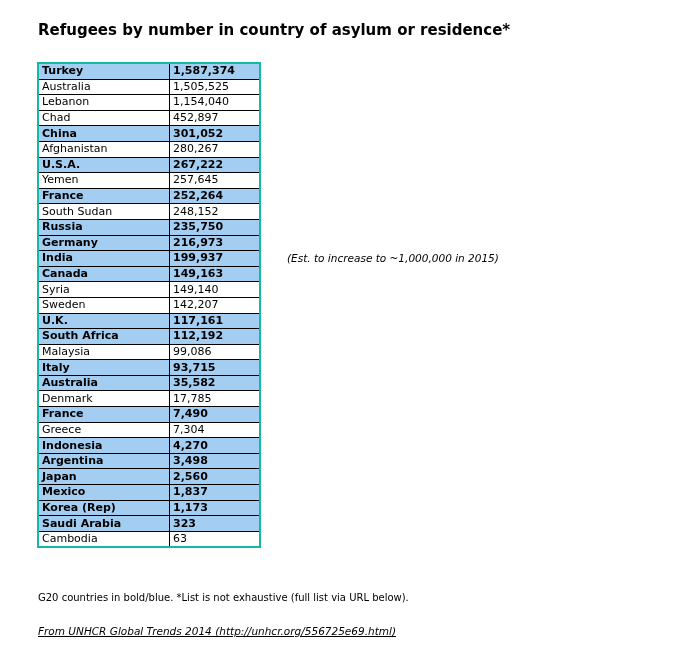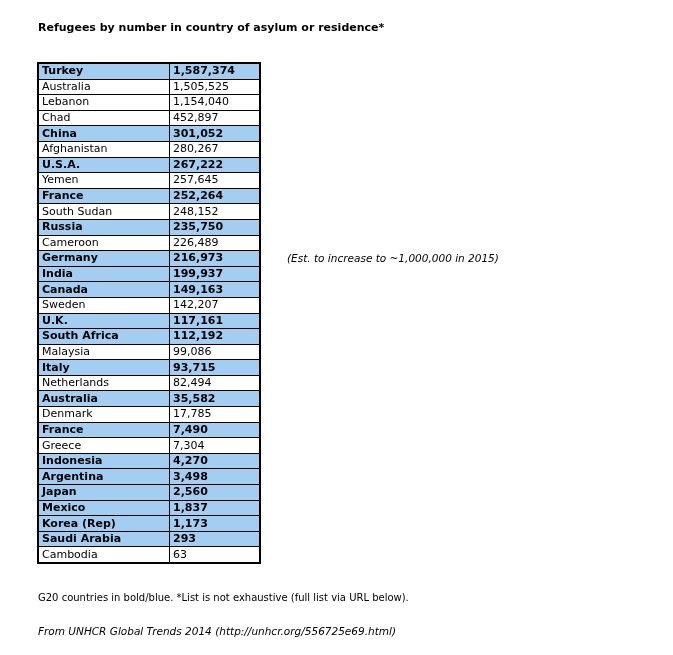--- a/index.html
+++ b/index.html
@@ -11,31 +11,31 @@
     overflow: hidden;
     font-family: "DejaVu Sans", "Liberation Sans", sans-serif;
     color: #000;
   }
   .page { position: relative; width: 673px; height: 655px; }
 
   .title {
     position: absolute;
     left: 38px;
     top: 21px;
-    font-size: 11px;
+    font-size: 15px;
     font-weight: bold;
     white-space: nowrap;
   }
 
   table.refugees {
     position: absolute;
     left: 37px;
     top: 62px;
     border-collapse: collapse;
-    border: 2px solid #000000;
+    border: 2px solid #14b8a6;
     font-size: 11px;
   }
   table.refugees td {
     border: 1px solid #000;
     padding: 0 3px;
     height: 14.6px;
     line-height: 14px;
     white-space: nowrap;
   }
   td.country { width: 124px; text-align: left; }
@@ -57,20 +57,21 @@
     font-size: 10px;
     white-space: nowrap;
   }
   .source {
     position: absolute;
     left: 38px;
     top: 625px;
     font-size: 10.5px;
     font-style: italic;
     white-space: nowrap;
+    text-decoration: underline;
   }
 </style>
 </head>
 <body>
 
 <div class="page">
 
   <div class="title">Refugees by number in country of asylum or residence*</div>
 
   <table class="refugees">
@@ -112,60 +113,56 @@
           <td class="value">252,264</td>
         </tr>
         <tr>
           <td class="country">South Sudan</td>
           <td class="value">248,152</td>
         </tr>
         <tr class="g20">
           <td class="country">Russia</td>
           <td class="value">235,750</td>
         </tr>
-        <tr>
-          <td class="country">Cameroon</td>
-          <td class="value">226,489</td>
-        </tr>
         <tr class="g20">
           <td class="country">Germany</td>
           <td class="value">216,973</td>
         </tr>
         <tr class="g20">
           <td class="country">India</td>
           <td class="value">199,937</td>
         </tr>
         <tr class="g20">
           <td class="country">Canada</td>
           <td class="value">149,163</td>
         </tr>
         <tr>
+          <td class="country">Syria</td>
+          <td class="value">149,140</td>
+        </tr>
+        <tr>
           <td class="country">Sweden</td>
           <td class="value">142,207</td>
         </tr>
         <tr class="g20">
           <td class="country">U.K.</td>
           <td class="value">117,161</td>
         </tr>
         <tr class="g20">
           <td class="country">South Africa</td>
           <td class="value">112,192</td>
         </tr>
         <tr>
           <td class="country">Malaysia</td>
           <td class="value">99,086</td>
         </tr>
         <tr class="g20">
           <td class="country">Italy</td>
           <td class="value">93,715</td>
         </tr>
-        <tr>
-          <td class="country">Netherlands</td>
-          <td class="value">82,494</td>
-        </tr>
         <tr class="g20">
           <td class="country">Australia</td>
           <td class="value">35,582</td>
         </tr>
         <tr>
           <td class="country">Denmark</td>
           <td class="value">17,785</td>
         </tr>
         <tr class="g20">
           <td class="country">France</td>
@@ -190,21 +187,21 @@
         <tr class="g20">
           <td class="country">Mexico</td>
           <td class="value">1,837</td>
         </tr>
         <tr class="g20">
           <td class="country">Korea (Rep)</td>
           <td class="value">1,173</td>
         </tr>
         <tr class="g20">
           <td class="country">Saudi Arabia</td>
-          <td class="value">293</td>
+          <td class="value">323</td>
         </tr>
         <tr>
           <td class="country">Cambodia</td>
           <td class="value">63</td>
         </tr>
       </tbody>
   </table>
 
   <div class="annotation" style="left: 263px; top: 251.625px;">(Est. to increase to ~1,000,000 in 2015)</div>
 

